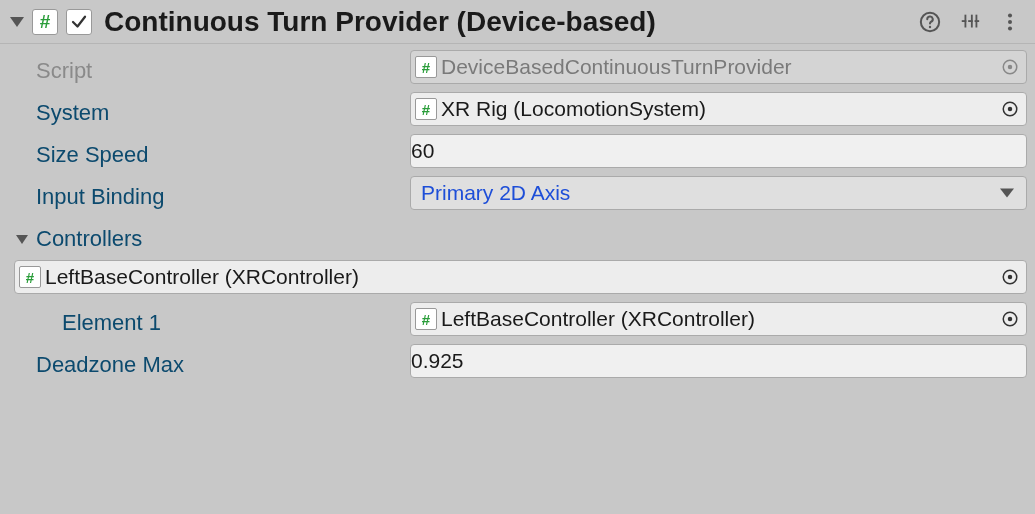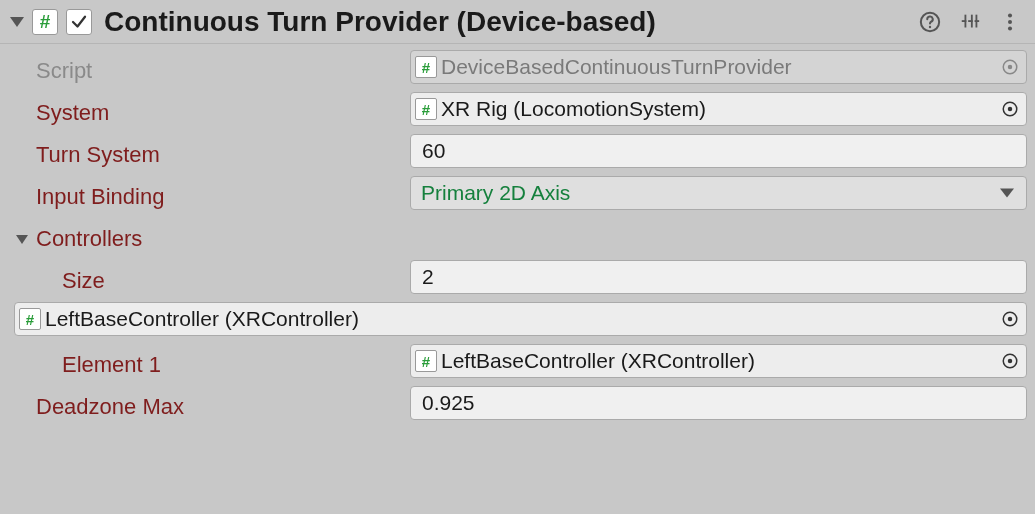--- a/index.html
+++ b/index.html
@@ -77,21 +77,21 @@
     display: flex;
     height: 42px;
   }
   
   .label-col {
     width: 396px;
     flex-shrink: 0;
     display: flex;
     align-items: center;
     font-size: 22px;
-    color: #7f1d1d;
+    color: #0c4a6e;
   }
   .label-col.indent1 { padding-left: 22px; }
   .label-col.indent2 { padding-left: 48px; }
   .label-col.disabled { color: #8a8a8a; }
   
   .inline-foldout {
     width: 0; height: 0;
     border-left: 6px solid transparent;
     border-right: 6px solid transparent;
     border-top: 9px solid #555;
@@ -101,21 +101,21 @@
   }
   
   .field-col { flex: 1; }
   
   .text-field {
     width: 100%;
     height: 34px;
     background: #f0f0f0;
     border: 1px solid #aaa;
     border-radius: 4px;
-    padding: 0 11px;
+    padding: 0 0;
     font-size: 21px;
     color: #1a1a1a;
     display: flex;
     align-items: center;
   }
   .text-field input {
     border: none; background: transparent; width: 100%; font-size: 21px; color: #1a1a1a; outline: none;
   }
   
   .object-field {
@@ -145,21 +145,21 @@
   
   .dropdown-field {
     width: 100%;
     height: 34px;
     background: #dfdfdf;
     border: 1px solid #aaa;
     border-radius: 4px;
     display: flex;
     align-items: center;
     font-size: 21px;
-    color: #15803d;
+    color: #1d4ed8;
     padding: 0 10px;
     position: relative;
     cursor: pointer;
   }
   .dropdown-arrow {
     position: absolute; right: 12px; top: 50%; transform: translateY(-50%);
     width: 0; height: 0;
     border-left: 7px solid transparent;
     border-right: 7px solid transparent;
     border-top: 9px solid #555;
@@ -239,21 +239,21 @@
             <svg viewBox="0 0 24 24">
                 <circle cx="12" cy="12" r="9" fill="none" stroke="#333" stroke-width="2"></circle>
                 <circle cx="12" cy="12" r="3" fill="#333"></circle>
               </svg>
           </div>
         </div>
       </div>
     </div>
 
     <div class="row">
-      <div class="label-col indent1">Turn System</div>
+      <div class="label-col indent1">Size Speed</div>
       <div class="field-col">
         <div class="text-field">
           <input type="text" value="60" style="">
         </div>
       </div>
     </div>
 
     <div class="row">
       <div class="label-col indent1">Input Binding</div>
       <div class="field-col">
@@ -265,28 +265,20 @@
     </div>
 
     <div class="row">
       <div class="label-col indent1">
         <div class="inline-foldout"></div>
         <span>Controllers</span>
       </div>
       <div class="field-col"></div>
     </div>
 
-    <div class="row">
-      <div class="label-col indent2">Size</div>
-      <div class="field-col">
-        <div class="text-field">
-          <input type="text" value="2" style="">
-        </div>
-      </div>
-    </div>
 
     <div class="row">
       <div class="field-col">
         <div class="object-field">
           <div class="content">
             <div class="script-icon small">#</div>
             <span>LeftBaseController (XRController)</span>
           </div>
           <div class="object-picker">
             <svg viewBox="0 0 24 24">

